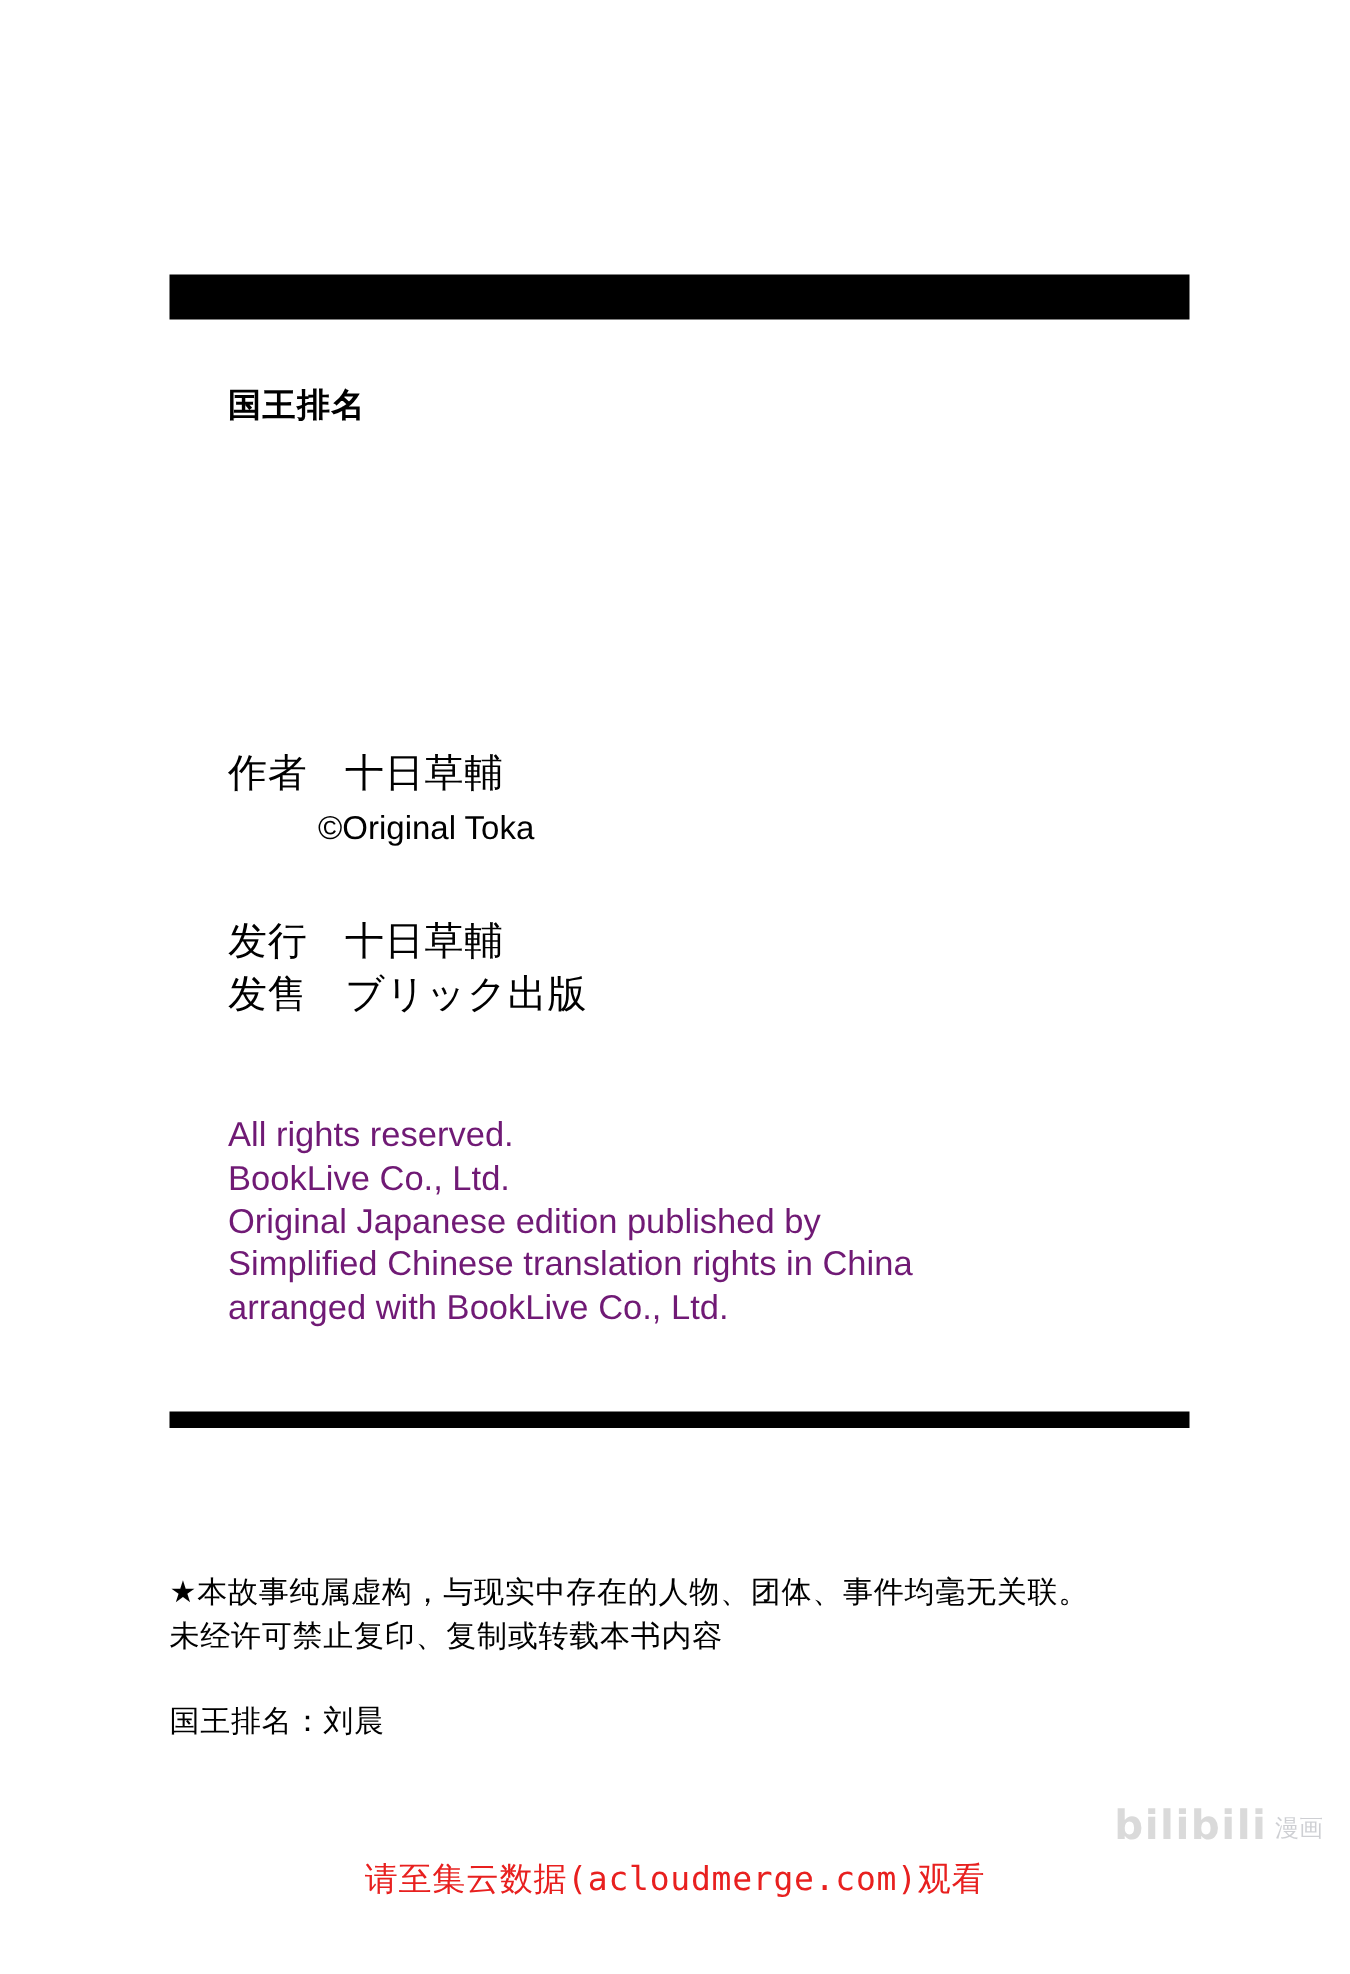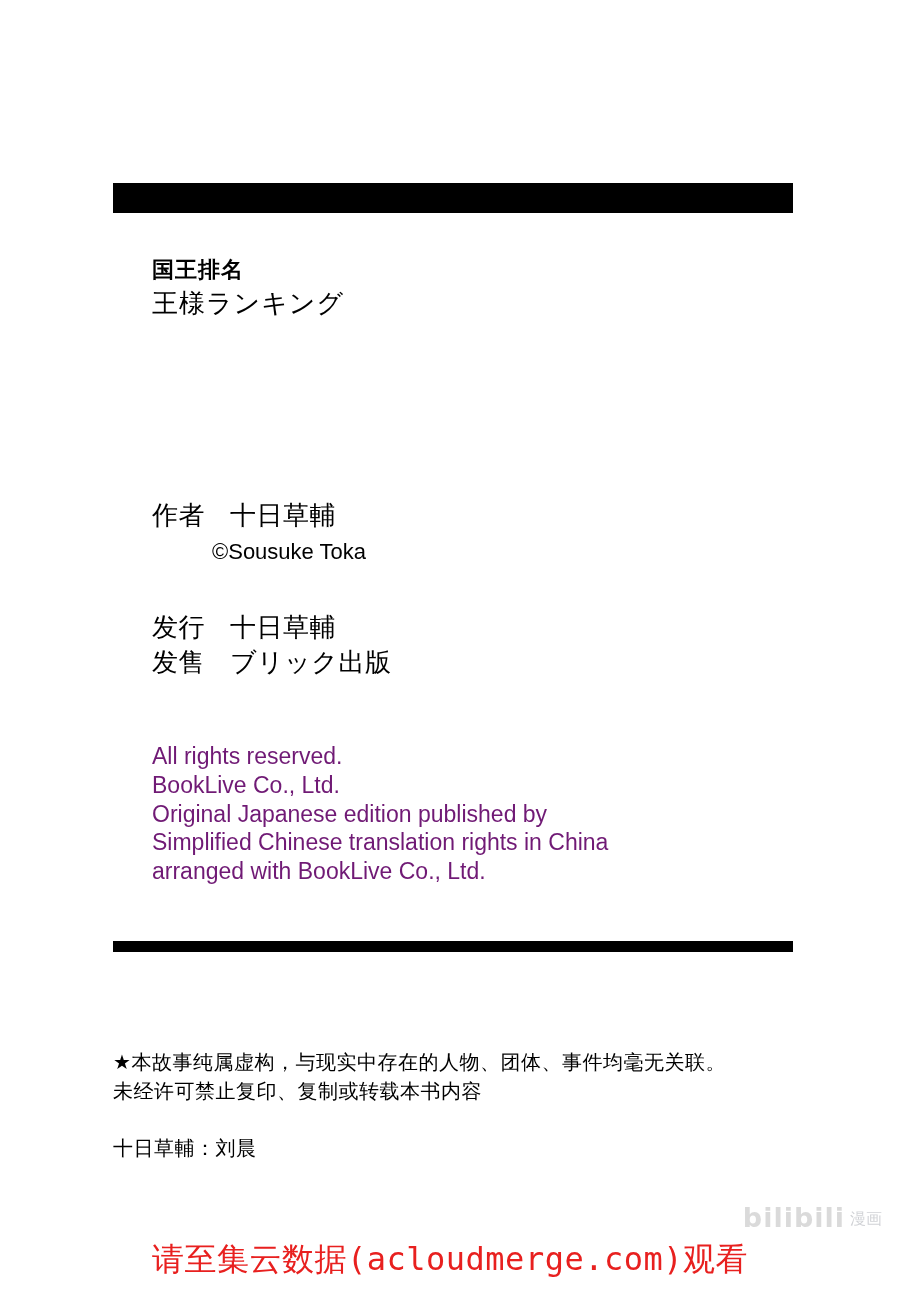--- a/index.html
+++ b/index.html
@@ -141,42 +141,41 @@
     padding-bottom: 3px;
   }
 
   .footer-url {
     position: absolute;
     left: 0;
     right: 0;
     top: 1238px;
     text-align: center;
     font-family: "DejaVu Sans Mono", "Liberation Mono", monospace;
-    font-size: 32px;
+    font-size: 22px;
     color: #e8201f;
     letter-spacing: 0.5px;
   }
 </style>
 </head>
 <body>
 
 <div class="page">
 
   <div class="rule rule-top"></div>
 
   <div class="title-block">
     <div class="title-cn">国王排名</div>
-    <div class="title-jp">王様ランキング</div>
   </div>
 
   <div class="credits">
     <div class="credit-row">
       <span class="credit-label">作者</span><span>十日草輔</span>
     </div>
-    <div class="credit-copy">©Sousuke Toka</div>
+    <div class="credit-copy">©Original Toka</div>
     <div class="credit-gap"></div>
     <div class="credit-row">
       <span class="credit-label">发行</span><span>十日草輔</span>
     </div>
     <div class="credit-row">
       <span class="credit-label">发售</span><span>ブリック出版</span>
     </div>
   </div>
 
   <div class="rights">
@@ -186,21 +185,21 @@
     <div class="rights-line">Simplified Chinese translation rights in China</div>
     <div class="rights-line">arranged with BookLive Co., Ltd.</div>
   </div>
 
   <div class="rule rule-mid"></div>
 
   <div class="notes">
     <div class="note-line">★本故事纯属虚构，与现实中存在的人物、团体、事件均毫无关联。</div>
     <div class="note-line">未经许可禁止复印、复制或转载本书内容</div>
     <div class="note-gap"></div>
-    <div class="note-line">十日草輔：刘晨</div>
+    <div class="note-line">国王排名：刘晨</div>
   </div>
 
   <div class="watermark">
     <span class="wm-logo">bilibili</span>
     <span class="wm-text">漫画</span>
   </div>
 
   <div class="footer-url">请至集云数据(acloudmerge.com)观看</div>
 
 </div>

